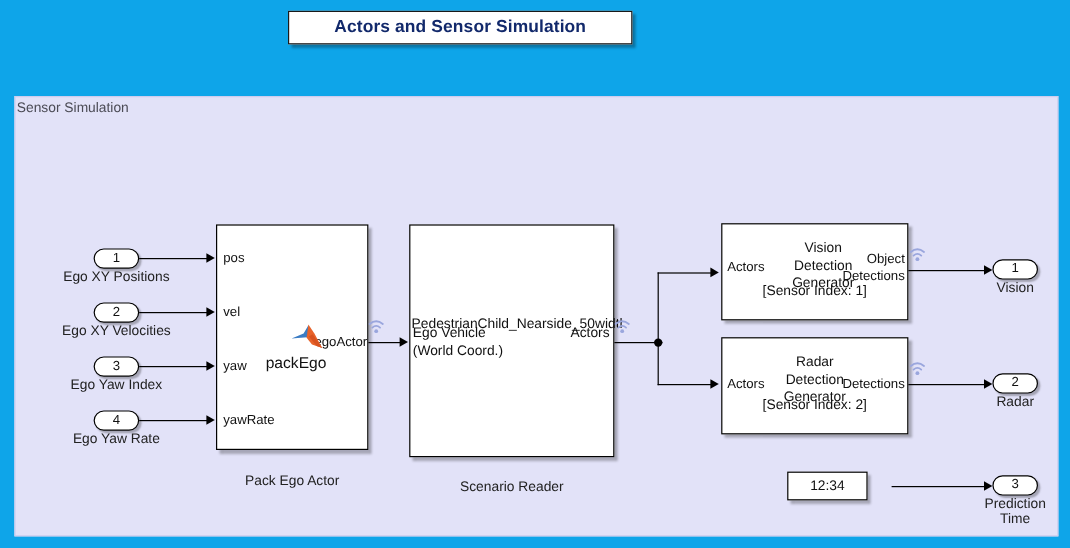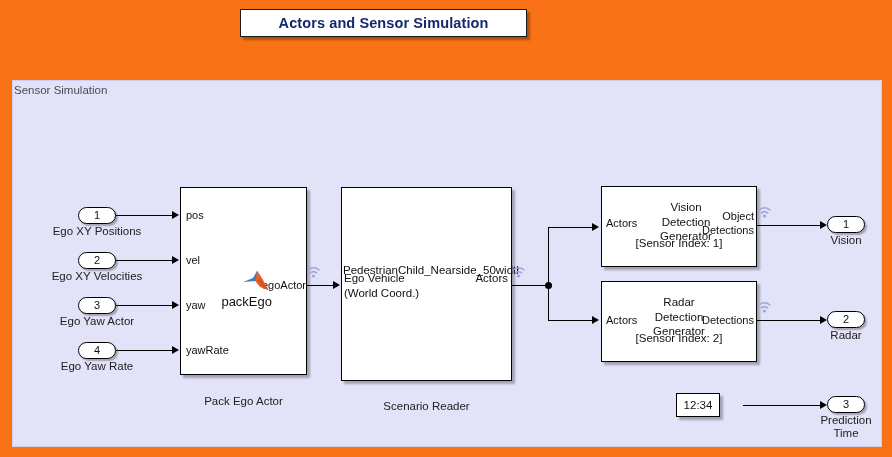--- a/index.html
+++ b/index.html
@@ -5,21 +5,21 @@
   html, body {
     margin: 0; padding: 0;
     background: #ffffff;
     width: 892px; height: 457px;
     font-family: "Liberation Sans", sans-serif;
     overflow: hidden;
   }
   #canvas {
     position: relative;
     width: 892px; height: 457px;
-    background: #f97316;
+    background: #0ea5e9;
   }
 
   
   .title-banner {
     position: absolute;
     left: 240px; top: 9px;
     width: 285px; height: 26px;
     background: #ffffff;
     border: 1px solid #1a1a1a;
     box-shadow: 3px 3px 2px rgba(0,0,0,0.30);
@@ -209,21 +209,21 @@
   <div class="io-caption" style="left:34px; top:225px; width:126px;">Ego XY Positions</div>
 
   <div class="io-port" style="left:78px; top:252px;">
     <span>2</span>
   </div>
   <div class="io-caption" style="left:34px; top:270px; width:126px;">Ego XY Velocities</div>
 
   <div class="io-port" style="left:78px; top:297px;">
     <span>3</span>
   </div>
-  <div class="io-caption" style="left:34px; top:315px; width:126px;">Ego Yaw Actor</div>
+  <div class="io-caption" style="left:34px; top:315px; width:126px;">Ego Yaw Index</div>
 
   <div class="io-port" style="left:78px; top:342px;">
     <span>4</span>
   </div>
   <div class="io-caption" style="left:34px; top:360px; width:126px;">Ego Yaw Rate</div>
 
   <div class="wire-h" style="left:116px; top:215px; width:58px;"></div>
   <div class="arrow" style="left:172px; top:211px;"></div>
   <div class="wire-h" style="left:116px; top:260px; width:58px;"></div>
   <div class="arrow" style="left:172px; top:256px;"></div>
@@ -339,19 +339,19 @@
   <div class="io-caption" style="left:805px; top:329px; width:82px;">Radar</div>
 
   <div class="io-port" style="left:827px; top:396px;">
     <span>3</span>
   </div>
   <div class="io-caption two-line" style="left:810px; top:414px; width:72px;">
     <div>Prediction</div>
     <div>Time</div>
   </div>
 
-  <div class="blk" style="left:676px; top:393px; width:44px; height:24px;">
+  <div class="blk" style="left:656px; top:393px; width:67px; height:24px;">
     <div class="clock-val">12:34</div>
   </div>
   <div class="wire-h" style="left:743px; top:405px; width:81px;"></div>
   <div class="arrow" style="left:820px; top:401px;"></div>
 
 </div>
 
 </body></html>

